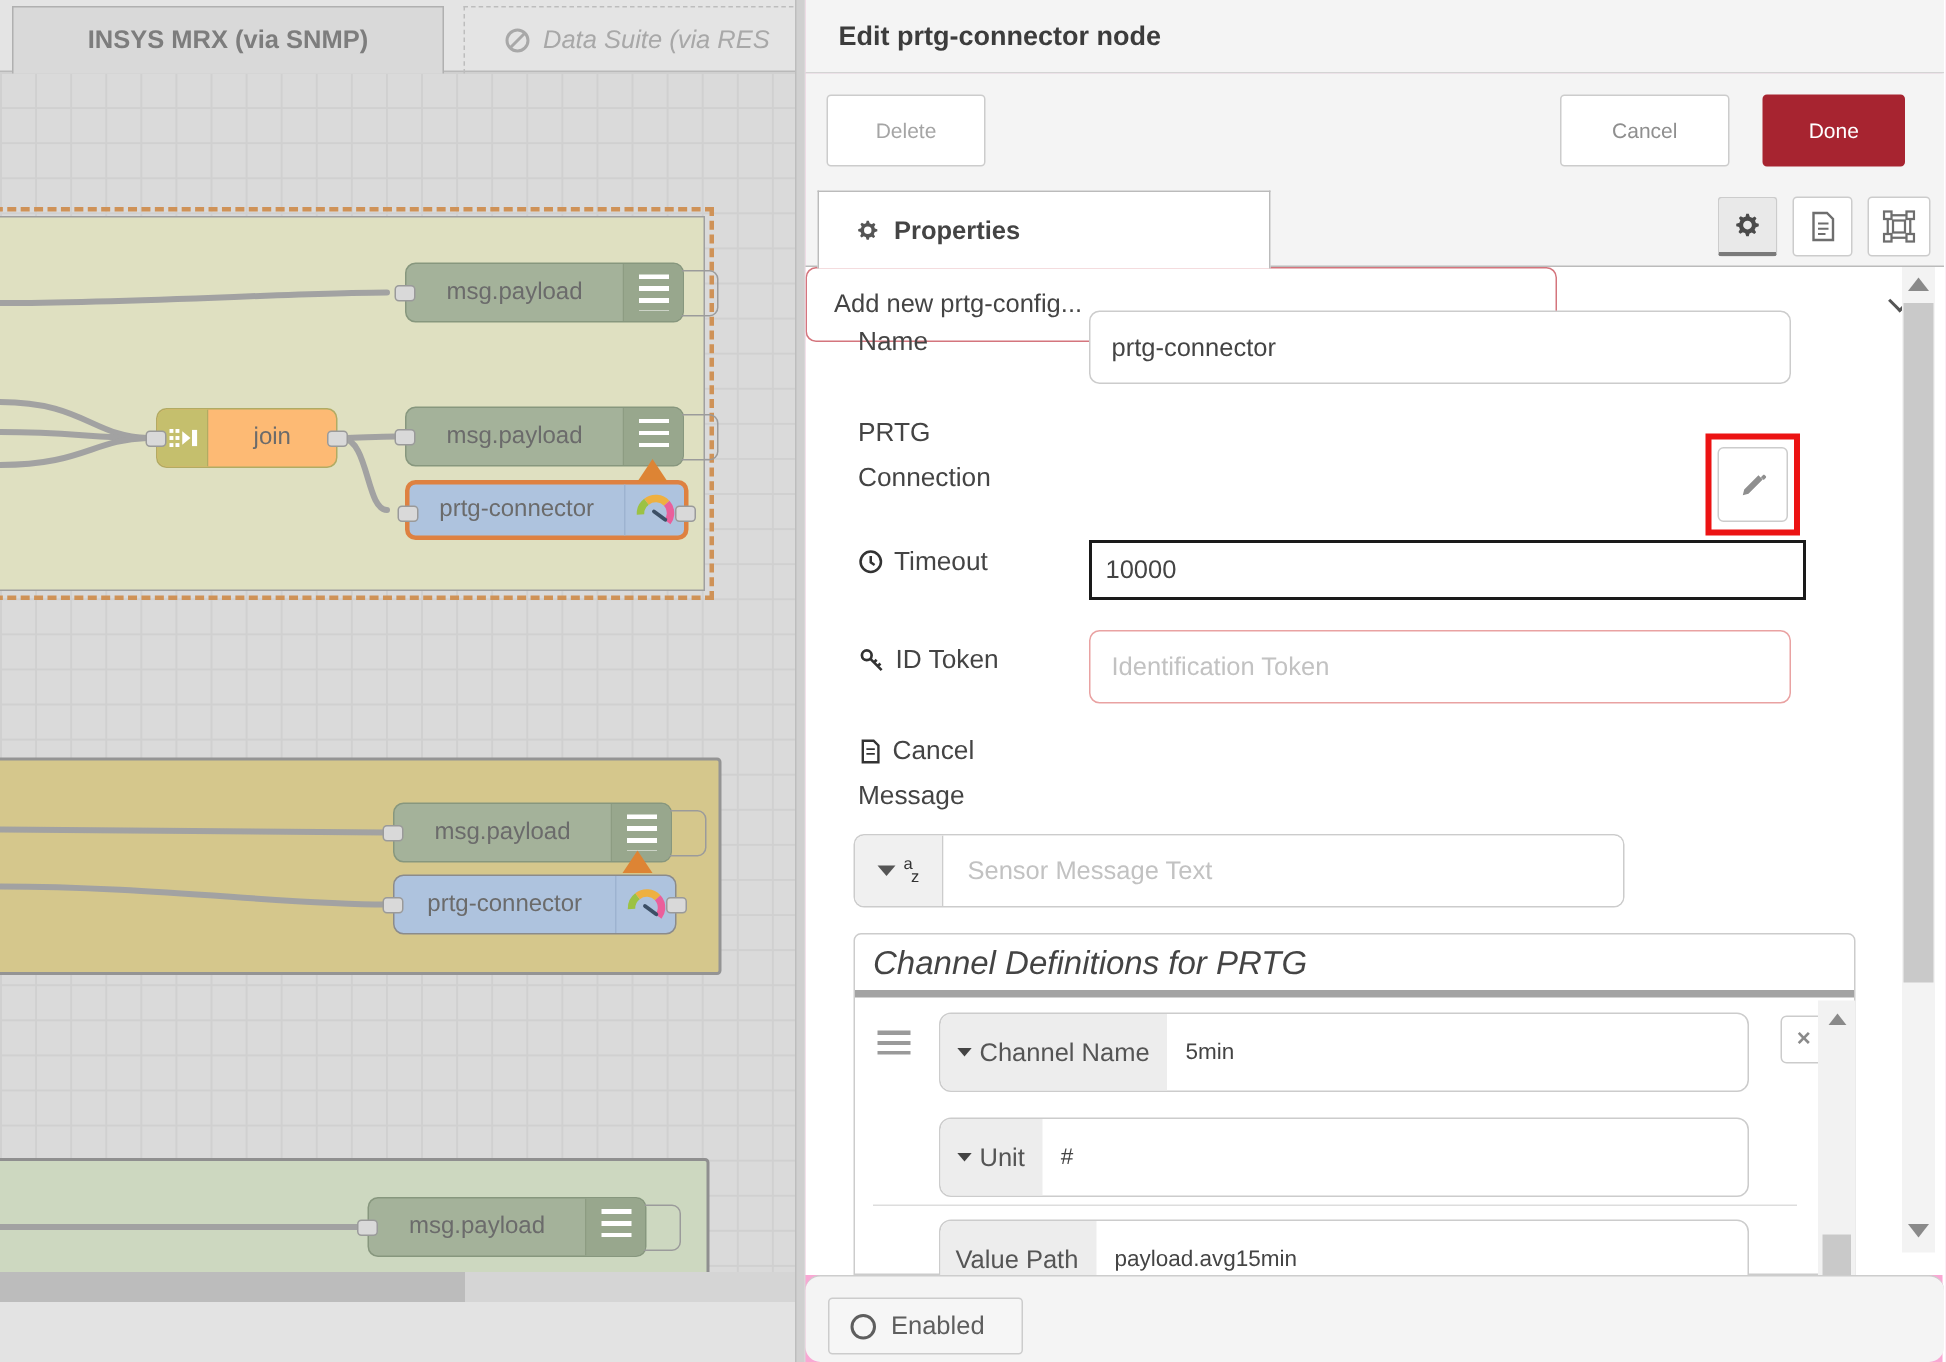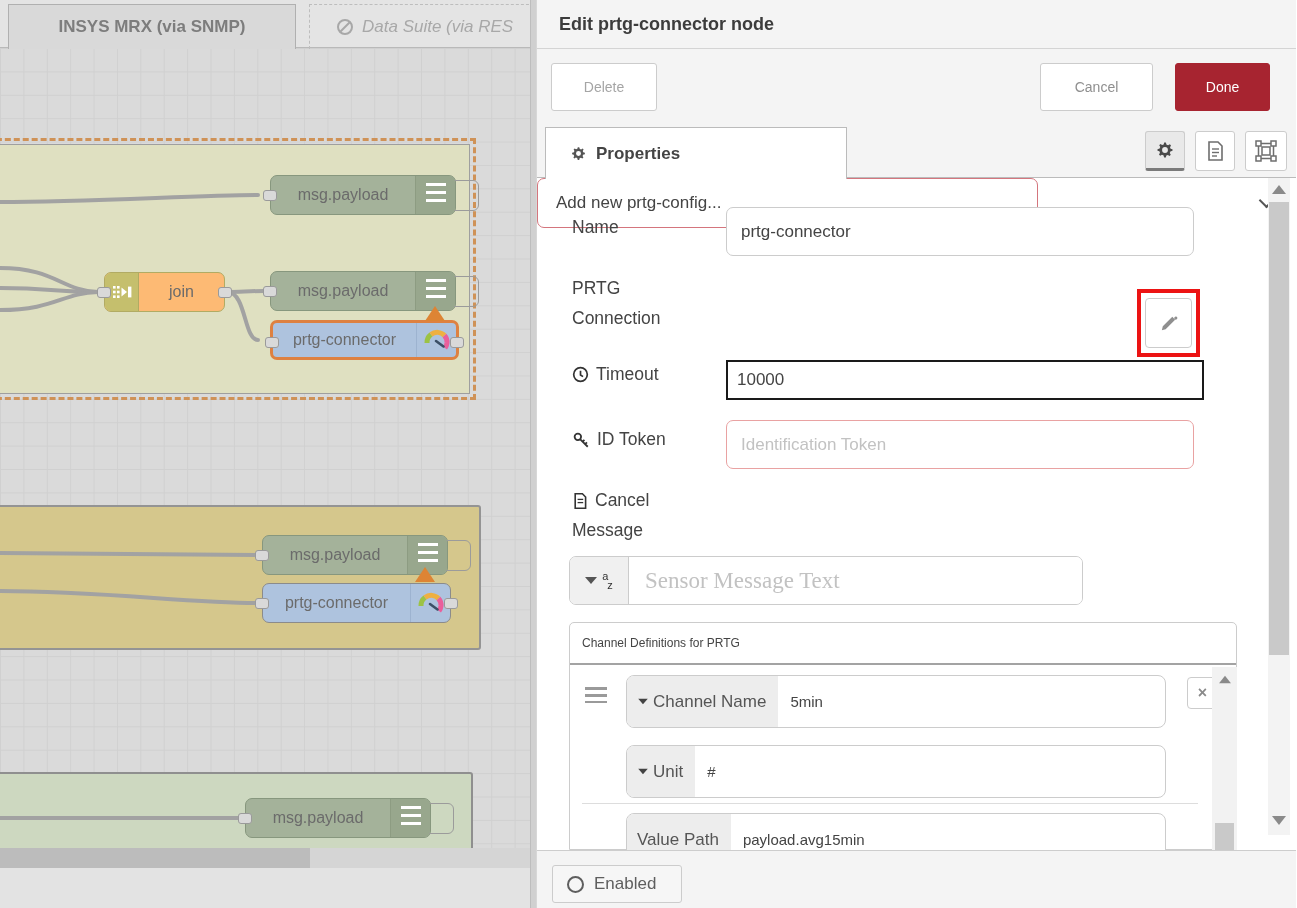--- a/index.html
+++ b/index.html
@@ -136,28 +136,28 @@
     overflow:hidden; }
   #typed-btn { width:59px; background:#f0f0f0; border-right:1px solid #ccc;
     display:flex; align-items:center; justify-content:center; gap:5px;
     color:#444; cursor:pointer; }
   .caret { width:0; height:0; border-left:6px solid transparent;
     border-right:6px solid transparent; border-top:7px solid #555;
     display:inline-block; }
   .az { display:inline-flex; flex-direction:column; font-size:11px;
     line-height:9px; color:#333; }
   .az i { font-style:normal; } .az i:last-child { padding-left:5px; }
-  #typed-value { flex:1; border:none; font-size:23px; padding:0 16px;
-    color:#444; font-family:Liberation Serif, serif; }
+  #typed-value { flex:1; border:none; font-size:17px; padding:0 16px;
+    color:#444; font-family:Liberation Sans, sans-serif; }
   #typed-value::placeholder { color:#c2c2c2; opacity:1; }
 
   #channel-box { position:absolute; left:32px; top:444px; width:668px;
     height:228px; border:1px solid #ccc; border-radius:5px 5px 0 0; }
-  #channel-header { height:42px; border-bottom:2px solid #a3a3a3; display:flex;
-    align-items:center; padding-left:12px; font-size:12px; color:#444; }
+  #channel-header { height:42px; border-bottom:5px solid #a3a3a3; display:flex;
+    align-items:center; padding-left:12px; font-size:22px; color:#444;font-style:italic; }
   .drag-handle { position:absolute; left:15px; top:64px; width:22px; height:16px;
     background:repeating-linear-gradient(to bottom,#9a9a9a 0 3px,transparent 3px 7px);
     cursor:grab; }
   .chfield { position:absolute; left:56px; width:540px; height:53px;
     border:1px solid #ccc; border-radius:8px; display:flex; align-items:stretch;
     overflow:hidden; background:#fff; }
   .chprefix { background:#ededed; display:flex; align-items:center; gap:4px;
     padding:0 12px 0 10px; font-size:17px; color:#555; white-space:nowrap; }
   .chprefix .caret { border-top-color:#444; transform:scale(.8); }
   .chvalue { flex:1; border:none; font-size:15px; color:#444; padding:0 12px;
@@ -180,21 +180,21 @@
   #inner-scroll { left:642px; top:44px; width:25px; height:183px; }
   #inner-scroll .arrow-up { top:8px; left:6px; transform:scale(.85); }
   #inner-scroll .vthumb { top:156px; height:27px; left:3px; width:19px; }
   #outer-scroll { position:absolute; left:731px; top:178px; width:22px;
     height:657px; background:#f3f3f3; }
   #outer-scroll .arrow-up { top:7px; left:4px; }
   #outer-scroll .vthumb { top:24px; height:453px; left:1px; }
   #outer-scroll .arrow-down { top:638px; left:4px; }
 
   #tray-footer { position:absolute; left:0; top:850px; width:759px; height:58px;
-    background:#f4f4f4; border-top:1px solid #cdcdcd; }
+    background:#f4f4f4; border-top:1px solid #cdcdcd;border-radius:10px; }
   #enabled-btn { position:absolute; left:15px; top:14px; width:130px; height:38px;
     background:#f6f6f6; border:1px solid #ccc; border-radius:3px; display:flex;
     align-items:center; gap:10px; padding-left:14px; font-size:17px; color:#5e5e5e; }
   .circle-icon { width:17px; height:17px; border:2px solid #5e5e5e;
     border-radius:50%; flex:0 0 auto; }
   svg.icn { display:block; }
 </style>
 </head>
 <body>
 

